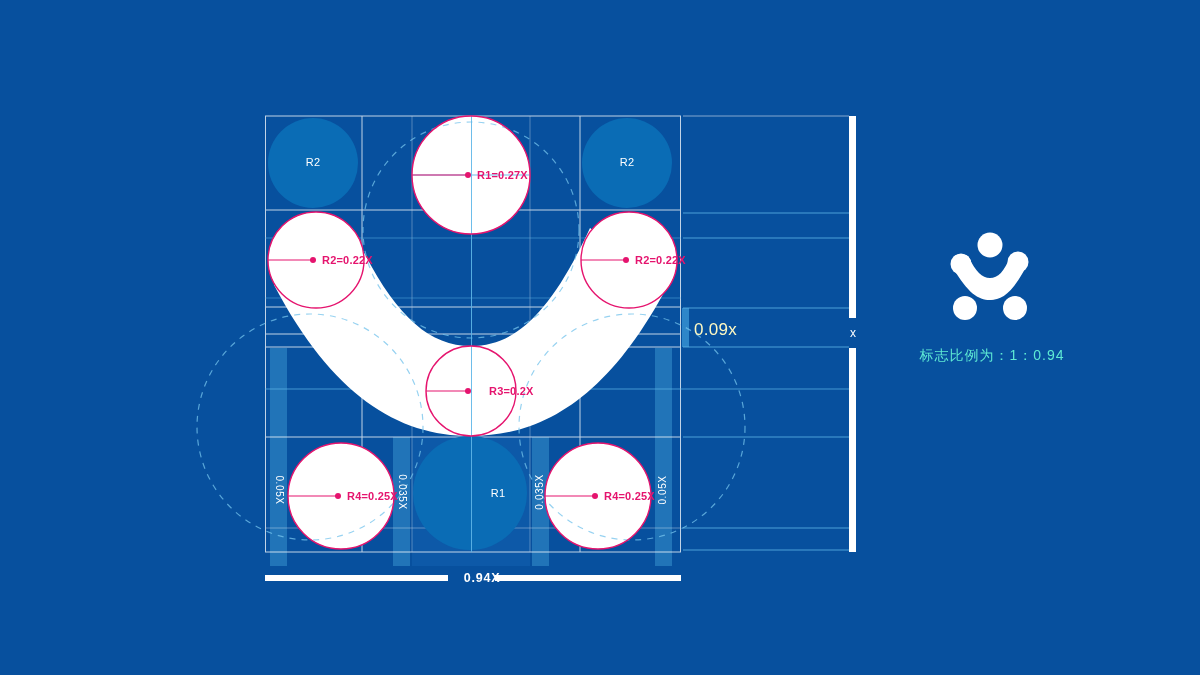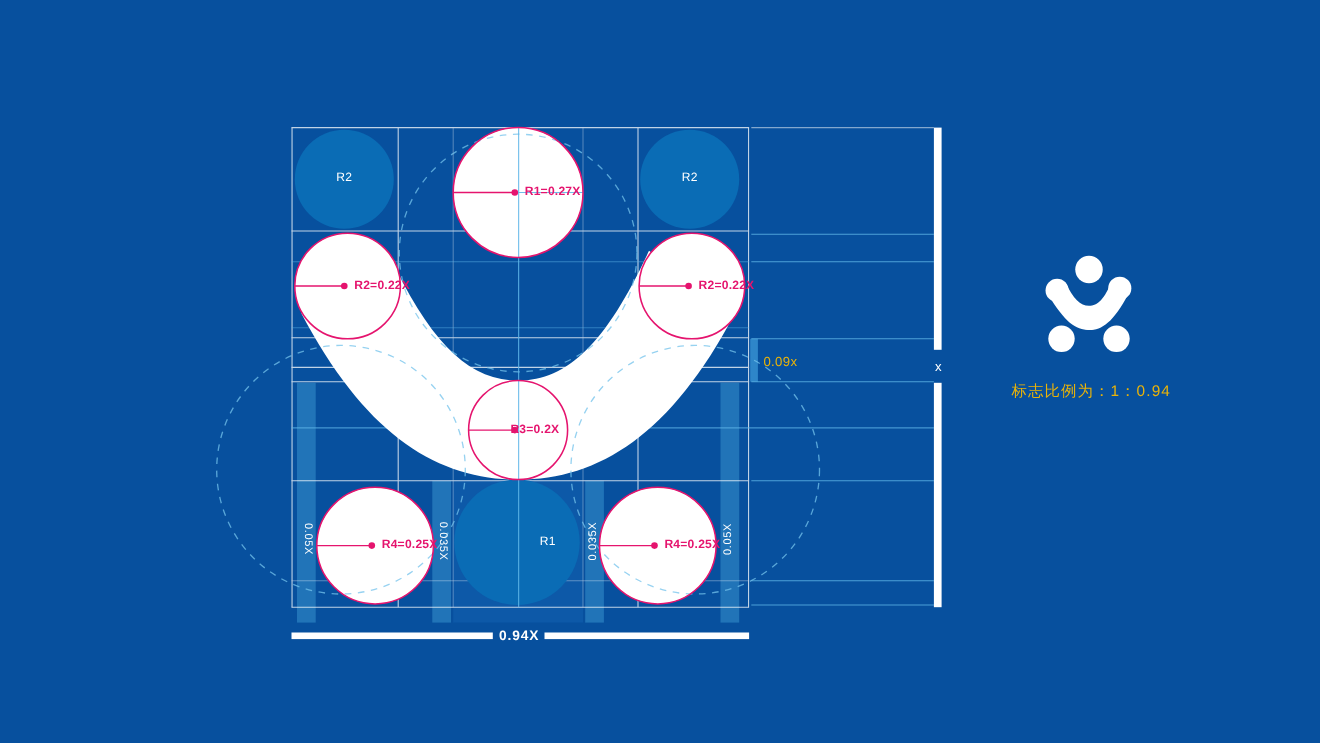--- a/index.html
+++ b/index.html
@@ -10,24 +10,24 @@
     position:relative;
   }
   .stage{position:absolute;inset:0;width:1200px;height:560px;}
   svg.layer{position:absolute;left:0;top:0;}
   .lbl{position:absolute;white-space:nowrap;line-height:1;}
   .ref-lbl{color:#ffffff;font-size:11px;letter-spacing:.3px;transform:translate(-50%,-50%);}
   .ann{color:#e5146e;font-size:11px;font-weight:700;transform:translateY(-50%);letter-spacing:.2px;}
   .dim{color:#ffffff;font-size:10px;letter-spacing:.6px;}
   .dim.rot-cw{transform:translate(-50%,-50%) rotate(90deg);}
   .dim.rot-ccw{transform:translate(-50%,-50%) rotate(-90deg);}
-  .gap-lbl{color:#eab308;font-size:12px;transform:translateY(-50%);letter-spacing:.3px;}
+  .gap-lbl{color:#fef9c3;font-size:17px;transform:translateY(-50%);letter-spacing:.3px;}
   .x-lbl{color:#ffffff;font-size:12px;transform:translate(-50%,-50%);}
   .width-lbl{color:#ffffff;font-size:12.5px;font-weight:700;letter-spacing:.8px;transform:translate(-50%,-50%);}
-  .caption{color:#eab308;font-size:14px;letter-spacing:1px;transform:translate(-50%,-50%);}
+  .caption{color:#5eead4;font-size:14px;letter-spacing:1px;transform:translate(-50%,-50%);}
 </style>
 </head>
 <body>
 
 <div class="stage">
 
   <svg class="layer" width="1200" height="675" viewBox="0 0 1200 675">
 
     <g>
       <rect x="270" y="348" width="17" height="218" fill="#2174b8"></rect>
@@ -141,27 +141,27 @@
     </g>
   </svg>
 
   <div class="lbl ref-lbl" style="left:313px;top:162px;">R2</div>
   <div class="lbl ref-lbl" style="left:627px;top:162px;">R2</div>
   <div class="lbl ref-lbl" style="left:470px;top:493px;margin-left:28px;">R1</div>
 
   <div class="lbl ann" style="left:477px;top:175px;text-align:right;">R1=0.27X</div>
   <div class="lbl ann" style="left:322px;top:260px;">R2=0.22X</div>
   <div class="lbl ann" style="left:635px;top:260px;">R2=0.22X</div>
-  <div class="lbl ann" style="left:464px;top:391px;">R3=0.2X</div>
+  <div class="lbl ann" style="left:489px;top:391px;">R3=0.2X</div>
   <div class="lbl ann" style="left:347px;top:496px;">R4=0.25X</div>
   <div class="lbl ann" style="left:604px;top:496px;">R4=0.25X</div>
 
   <div class="lbl dim rot-cw" style="left:279px;top:490px;">0.05X</div>
   <div class="lbl dim rot-cw" style="left:402px;top:492px;">0.035X</div>
   <div class="lbl dim rot-ccw" style="left:540px;top:492px;">0.035X</div>
   <div class="lbl dim rot-ccw" style="left:663px;top:490px;">0.05X</div>
 
   <div class="lbl gap-lbl" style="left:694px;top:329px;">0.09x</div>
   <div class="lbl x-lbl" style="left:853px;top:333px;">x</div>
-  <div class="lbl width-lbl" style="left:472px;top:578px;">0.94X</div>
+  <div class="lbl width-lbl" style="left:482px;top:578px;">0.94X</div>
 
   <div class="lbl caption" style="left:992px;top:355px;">标志比例为：1：0.94</div>
 </div>
 
 </body></html>

